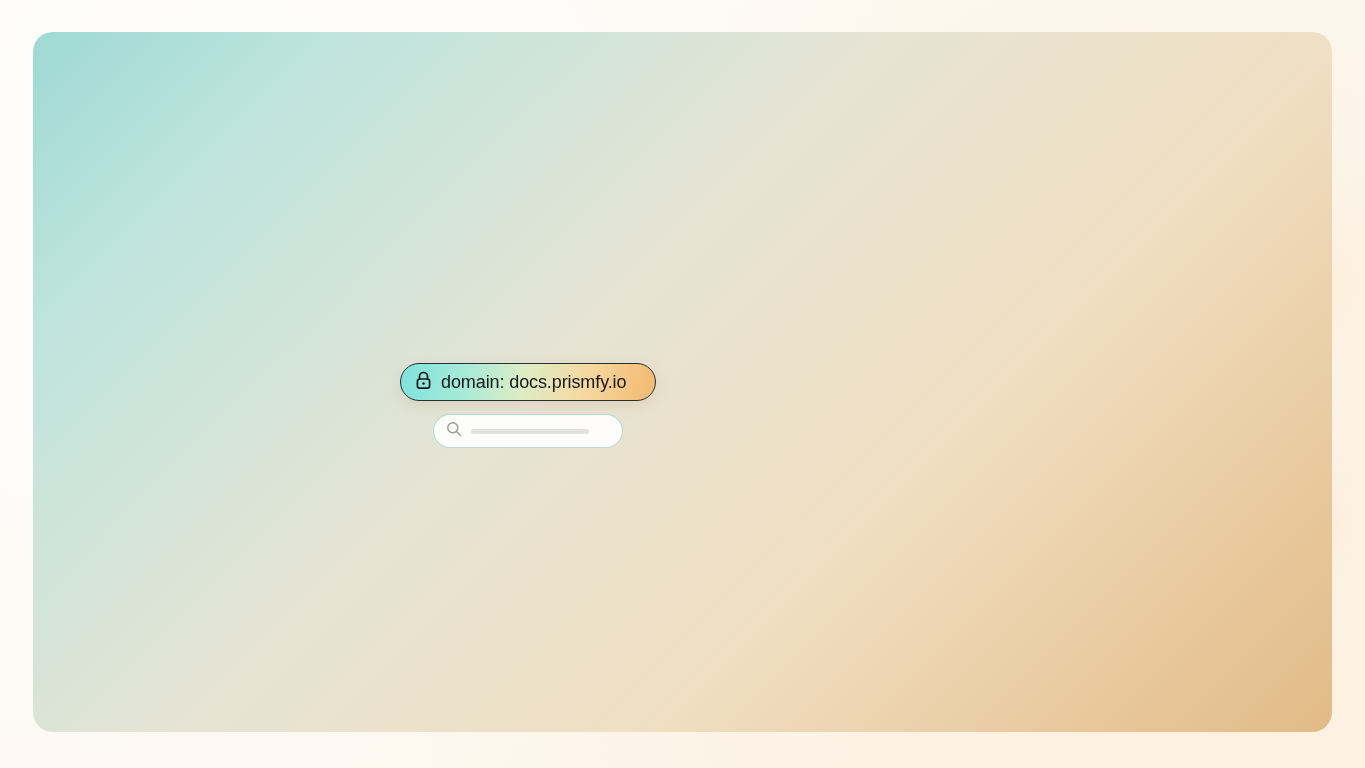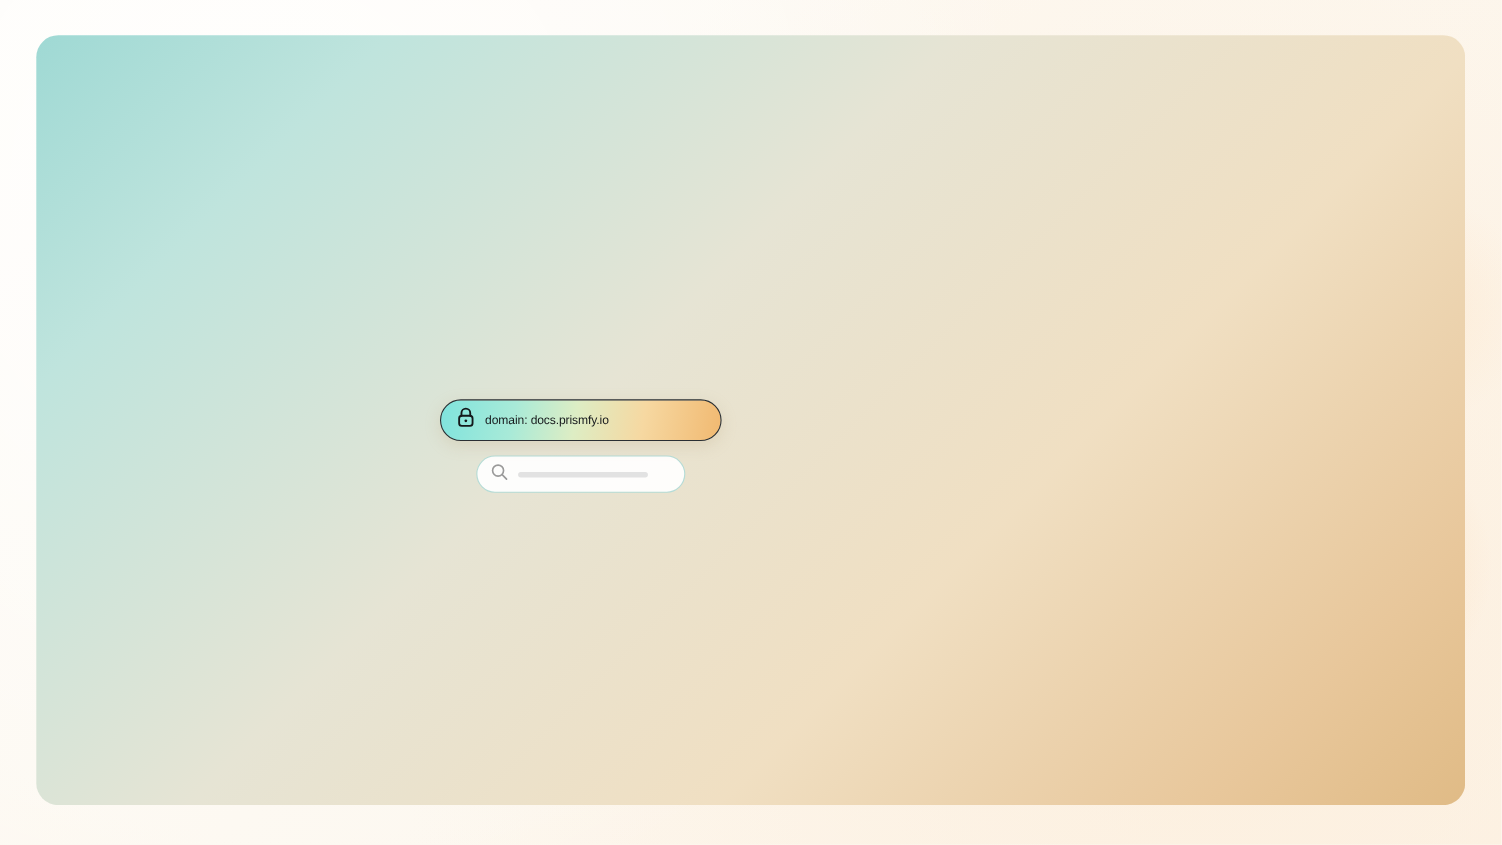--- a/index.html
+++ b/index.html
@@ -158,21 +158,21 @@
     border-radius: 19px;
     border: 1.4px solid #2a2f33;
     background: linear-gradient(100deg,
       #7fe3dd 0%, #a8ead8 26%, #ddedc4 48%, #f6d8a1 72%, #f1b971 100%);
     display: flex; align-items: center; gap: 9px;
     padding: 0 14px;
     box-shadow: 0 4px 14px rgba(190,170,130,0.28);
     z-index: 7;
   }
   .domain-text {
-    font-size: 11px; color: #16191c; letter-spacing: -0.1px; white-space: nowrap;
+    font-size: 18px; color: #16191c; letter-spacing: -0.1px; white-space: nowrap;
   }
 
   .search-box {
     position: absolute; left: 433px; top: 414px;
     width: 190px; height: 34px;
     border-radius: 17px;
     border: 1px solid rgba(168,214,208,0.85);
     background: rgba(255,255,255,0.92);
     display: flex; align-items: center; gap: 9px;
     padding: 0 12px;

